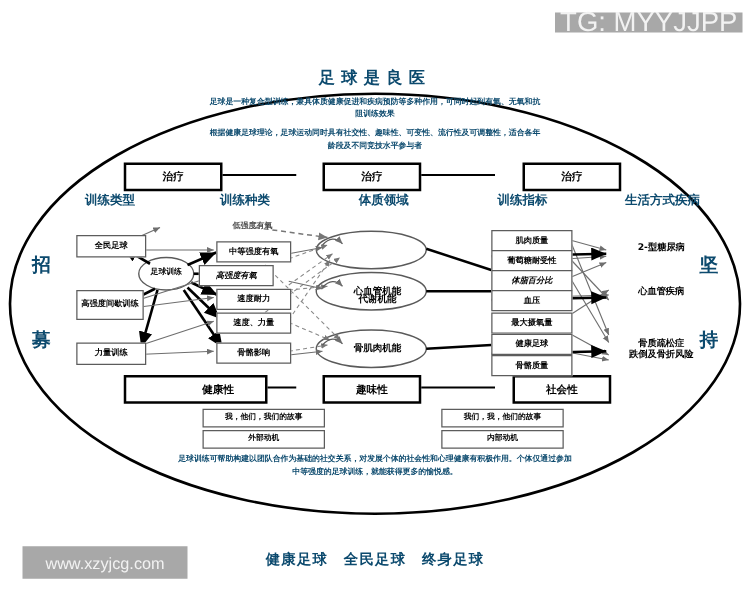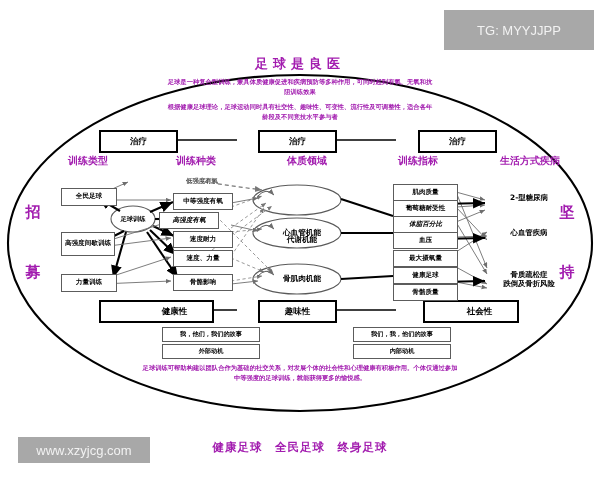--- a/index.html
+++ b/index.html
@@ -5,21 +5,21 @@
   html,body{margin:0;padding:0;}
   body{
     width:600px;height:480px;
     background:#ffffff;
     font-family:"DejaVu Sans","Liberation Sans",sans-serif;
     position:relative;overflow:hidden;
   }
   #stage{position:absolute;left:0;top:0;width:600px;height:480px;}
   svg.layer{position:absolute;left:0;top:0;width:600px;height:480px;overflow:visible;}
 
-  .txt{position:absolute;color:#a21caf;white-space:nowrap;line-height:1;}
+  .txt{position:absolute;color:#0c4a6e;white-space:nowrap;line-height:1;}
   .ctr{transform:translate(-50%,-50%);}
 
   
   .title{font-size:13px;font-weight:bold;letter-spacing:5px;}
   .para{font-size:6.3px;font-weight:bold;line-height:1.55;text-align:center;
         transform:translateX(-50%);white-space:normal;width:270px;}
 
   
   .hbox{position:absolute;border:2px solid #000;background:#fff;
         display:flex;align-items:center;justify-content:center;
@@ -47,21 +47,21 @@
   
   .side{font-size:15px;font-weight:bold;transform:translate(-50%,-50%);}
 
   
   .slogan{font-size:11.5px;font-weight:bold;letter-spacing:1px;transform:translateX(-50%);margin-top:28px;}
 
   
   .wm{position:absolute;background:#a8a8a8;color:#f2f2f2;
       display:flex;align-items:center;justify-content:center;
       font-family:"Liberation Sans",sans-serif;}
-  #wm-tg{right:6px;top:10px;width:150px;height:40px;font-size:13px;}
+  #wm-tg{right:6px;top:10px;width:150px;height:16px;font-size:22px;}
   #wm-url{left:18px;top:437px;width:132px;height:26px;font-size:13px;}
 </style>
 </head>
 <body>
 
 <div id="stage">
 
   <svg class="layer" viewBox="0 0 600 480">
     <defs>
       <marker id="ahThin" markerWidth="7" markerHeight="7" refX="6" refY="2.6" orient="auto">
@@ -216,21 +216,21 @@
   <div class="txt dis" style="left:529px;top:279px;white-space:pre;">骨质疏松症
 跌倒及骨折风险</div>
 
   <div class="txt side" style="left:33px;top:212px;">招</div>
   <div class="txt side" style="left:33px;top:272px;">募</div>
   <div class="txt side" style="left:567px;top:212px;">坚</div>
   <div class="txt side" style="left:567px;top:272px;">持</div>
 
   <div class="hbox" style="left:99px;top:300px;width:75px;height:19px;padding-left:36px;">健康性</div>
   <div class="hbox" style="left:258px;top:300px;width:75px;height:19px;">趣味性</div>
-  <div class="hbox" style="left:423px;top:300px;width:75px;height:19px;padding-left:17px;">社会性</div>
+  <div class="hbox" style="left:410px;top:300px;width:75px;height:19px;">社会性</div>
 
   <div class="nbox" style="left:162px;top:327px;width:96px;height:13px;font-size:6.2px;">我，他们，我们的故事</div>
   <div class="nbox" style="left:162px;top:344px;width:96px;height:13px;font-size:6.2px;">外部动机</div>
   <div class="nbox" style="left:353px;top:327px;width:96px;height:13px;font-size:6.2px;">我们，我，他们的故事</div>
   <div class="nbox" style="left:353px;top:344px;width:96px;height:13px;font-size:6.2px;">内部动机</div>
 
   <div class="txt para" style="left:300px;top:363px;width:316px;">足球训练可帮助构建以团队合作为基础的社交关系，对发展个体的社会性和心理健康有积极作用。个体仅通过参加中等强度的足球训练，就能获得更多的愉悦感。</div>
 
   <div class="txt slogan" style="left:300px;top:414px;">健康足球　全民足球　终身足球</div>
 

